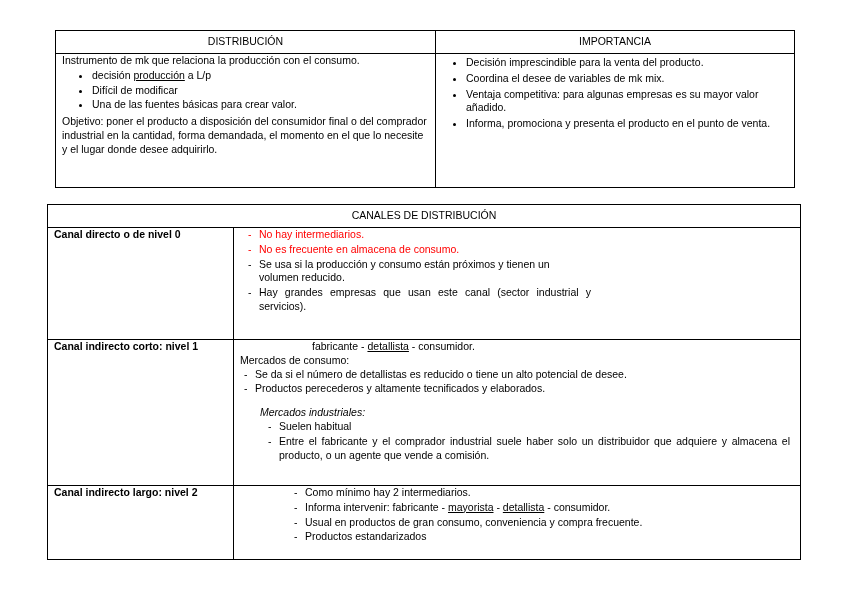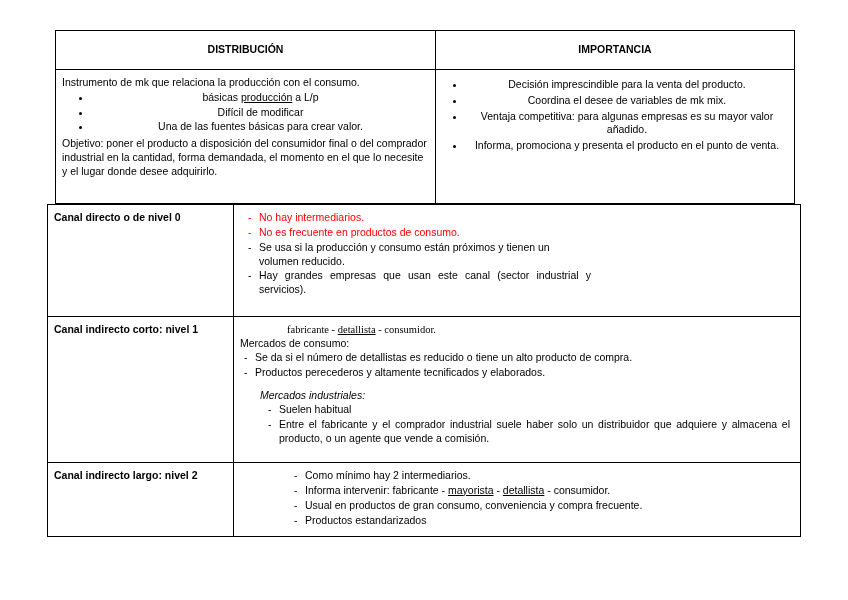--- a/index.html
+++ b/index.html
@@ -15,50 +15,50 @@
   }
   table {
     border-collapse: collapse;
     table-layout: fixed;
     position: absolute;
     background: #ffffff;
   }
   td {
     border: 1px solid #000000;
     vertical-align: top;
-    padding: 6px 6px;
+    padding: 0 6px;
   }
   .t1 { left: 55px; top: 30px; width: 740px; }
   .t1 .col-left { width: 380px; }
   .t2 { left: 47px; top: 204px; width: 754px; }
   .t2 .col-label { width: 186px; }
 
-  .hdr { text-align: center; font-weight: bold; padding: 12px 6px; }
+  .hdr { text-align: center; font-weight: normal; padding: 4px 6px; }
   .t1 .body-cell { height: 134px; }
   .r0 td { height: 112px; }
   .r1 td { height: 146px; }
   .r2 td { height: 74px; }
 
   .lbl { font-weight: bold; }
 
   ul.bullets { margin: 1px 0 3px 0; padding-left: 30px; }
-  ul.bullets li { margin: 0 0 1px 0; text-align: center; }
+  ul.bullets li { margin: 0 0 1px 0; }
   ul.imp { margin: 2px 0 0 0; padding-left: 24px; }
   ul.imp li { margin: 0 0 2px 0; }
 
   .dl { margin: 0; }
   .di { position: relative; padding-left: 13px; margin: 0 0 1px 0; }
   .di::before { content: "-"; position: absolute; left: 2px; top: 0; }
 
   .red { color: #ff0000; }
   .u { text-decoration: underline; }
   .just { text-align: justify; }
 
   .row0-list { margin-left: 6px; width: 345px; }
-  .cadena { margin-left: 47px; font-family: Liberation Serif, serif; }
+  .cadena { margin-left: 72px; }
   .consumo-list { margin-left: 2px; }
   .industrial-title { margin-left: 20px; margin-top: 10px; font-style: italic; }
   .industrial-list { margin-left: 26px; margin-right: 4px; }
   .row2-list { margin-left: 52px; margin-right: 40px; }
 </style>
 </head>
 <body>
 
 <div>
 
@@ -69,21 +69,21 @@
       </colgroup>
     <tbody>
         <tr>
       <td class="hdr">DISTRIBUCIÓN</td>
       <td class="hdr">IMPORTANCIA</td>
     </tr>
     <tr>
       <td class="body-cell">
         <div>Instrumento de mk que relaciona la producción con el consumo.</div>
         <ul class="bullets">
-          <li><span>básicas </span><span class="u">producción</span><span> a L/p</span></li>
+          <li><span>decisión </span><span class="u">producción</span><span> a L/p</span></li>
           <li>Difícil de modificar</li>
           <li>Una de las fuentes básicas para crear valor.</li>
         </ul>
         <div>Objetivo: poner el producto a disposición del consumidor final o del comprador industrial en la cantidad, forma demandada, el momento en el que lo necesite y el lugar donde desee adquirirlo.</div>
       </td>
       <td class="body-cell">
         <ul class="bullets imp">
           <li>Decisión imprescindible para la venta del producto.</li>
           <li>Coordina el desee de variables de mk mix.</li>
           <li>Ventaja competitiva: para algunas empresas es su mayor valor añadido.</li>
@@ -93,40 +93,43 @@
     </tr>
   </tbody>
     </table>
 
   <table class="t2">
     <colgroup>
         <col class="col-label">
         <col>
       </colgroup>
     <tbody>
+        <tr>
+      <td class="hdr" colspan="2">CANALES DE DISTRIBUCIÓN</td>
+    </tr>
 
     <tr class="r0">
       <td class="lbl">Canal directo o de nivel 0</td>
       <td>
         <div class="dl row0-list">
           <div class="di red">No hay intermediarios.</div>
-          <div class="di red">No es frecuente en productos de consumo.</div>
+          <div class="di red">No es frecuente en almacena de consumo.</div>
           <div class="di">Se usa si la producción y consumo están próximos y tienen un volumen reducido.</div>
           <div class="di just">Hay grandes empresas que usan este canal (sector industrial y servicios).</div>
         </div>
       </td>
     </tr>
 
     <tr class="r1">
       <td class="lbl">Canal indirecto corto: nivel 1</td>
       <td>
         <div class="cadena"><span>fabricante - </span><span class="u">detallista</span><span> - consumidor.</span></div>
         <div>Mercados de consumo:</div>
         <div class="dl consumo-list">
-          <div class="di">Se da si el número de detallistas es reducido o tiene un alto producto de compra.</div>
+          <div class="di">Se da si el número de detallistas es reducido o tiene un alto potencial de desee.</div>
           <div class="di">Productos perecederos y altamente tecnificados y elaborados.</div>
         </div>
         <div class="industrial-title">Mercados industriales:</div>
         <div class="dl industrial-list">
           <div class="di">Suelen habitual</div>
           <div class="di just">Entre el fabricante y el comprador industrial suele haber solo un distribuidor que adquiere y almacena el producto, o un agente que vende a comisión.</div>
         </div>
       </td>
     </tr>
 

